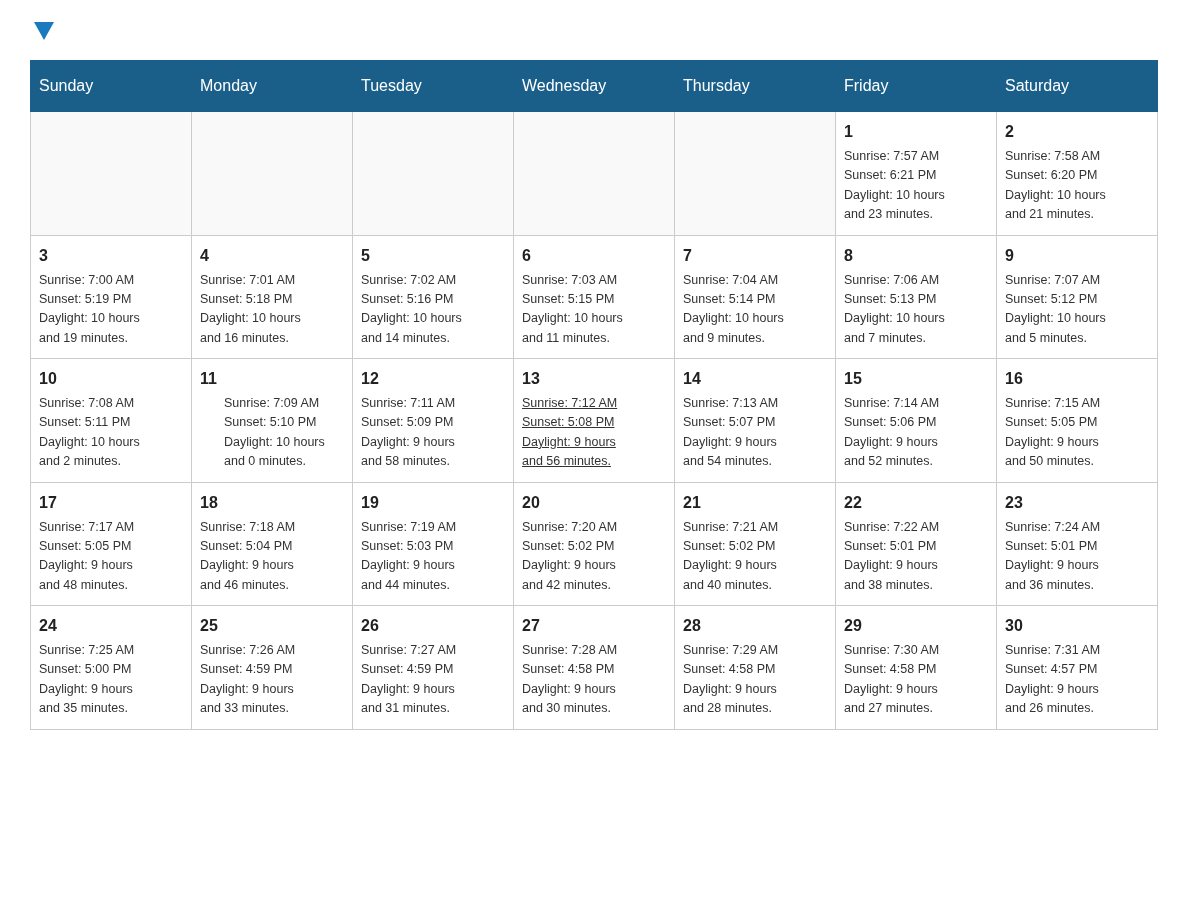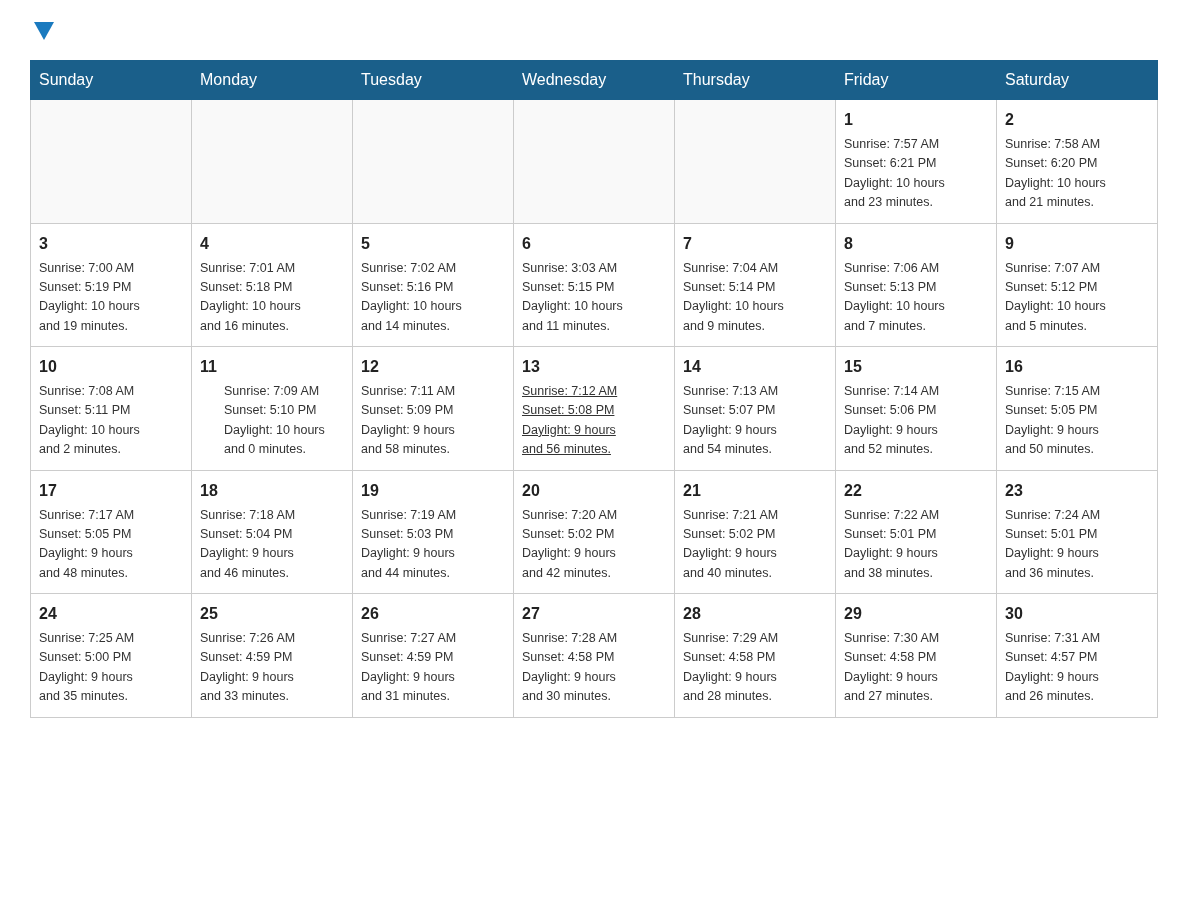--- a/index.html
+++ b/index.html
@@ -50,21 +50,21 @@
     .calendar {
       width: 100%;
       border-collapse: collapse;
       border: 1px solid #aaa;
     }
     .calendar th {
       background-color: #1a5f8a;
       color: #ffffff;
       font-size: 16px;
       font-weight: normal;
-      padding: 10px 8px;
+      padding: 16px 8px;
       text-align: left;
       border: 1px solid #1a5f8a;
     }
     .calendar td {
       vertical-align: top;
       padding: 8px 8px 10px 8px;
       border: 1px solid #ccc;
       width: 14.28%;
       min-height: 100px;
       font-size: 13px;
@@ -160,21 +160,21 @@
         </td>
         <td>
           <span class="day-number">5</span>
           <div class="day-info" style="white-space: pre-line;">Sunrise: 7:02 AM
 Sunset: 5:16 PM
 Daylight: 10 hours
 and 14 minutes.</div>
         </td>
         <td>
           <span class="day-number">6</span>
-          <div class="day-info" style="white-space: pre-line;">Sunrise: 3:03 AM
+          <div class="day-info" style="white-space: pre-line;">Sunrise: 7:03 AM
 Sunset: 5:15 PM
 Daylight: 10 hours
 and 11 minutes.</div>
         </td>
         <td>
           <span class="day-number">7</span>
           <div class="day-info" style="white-space: pre-line;">Sunrise: 7:04 AM
 Sunset: 5:14 PM
 Daylight: 10 hours
 and 9 minutes.</div>

